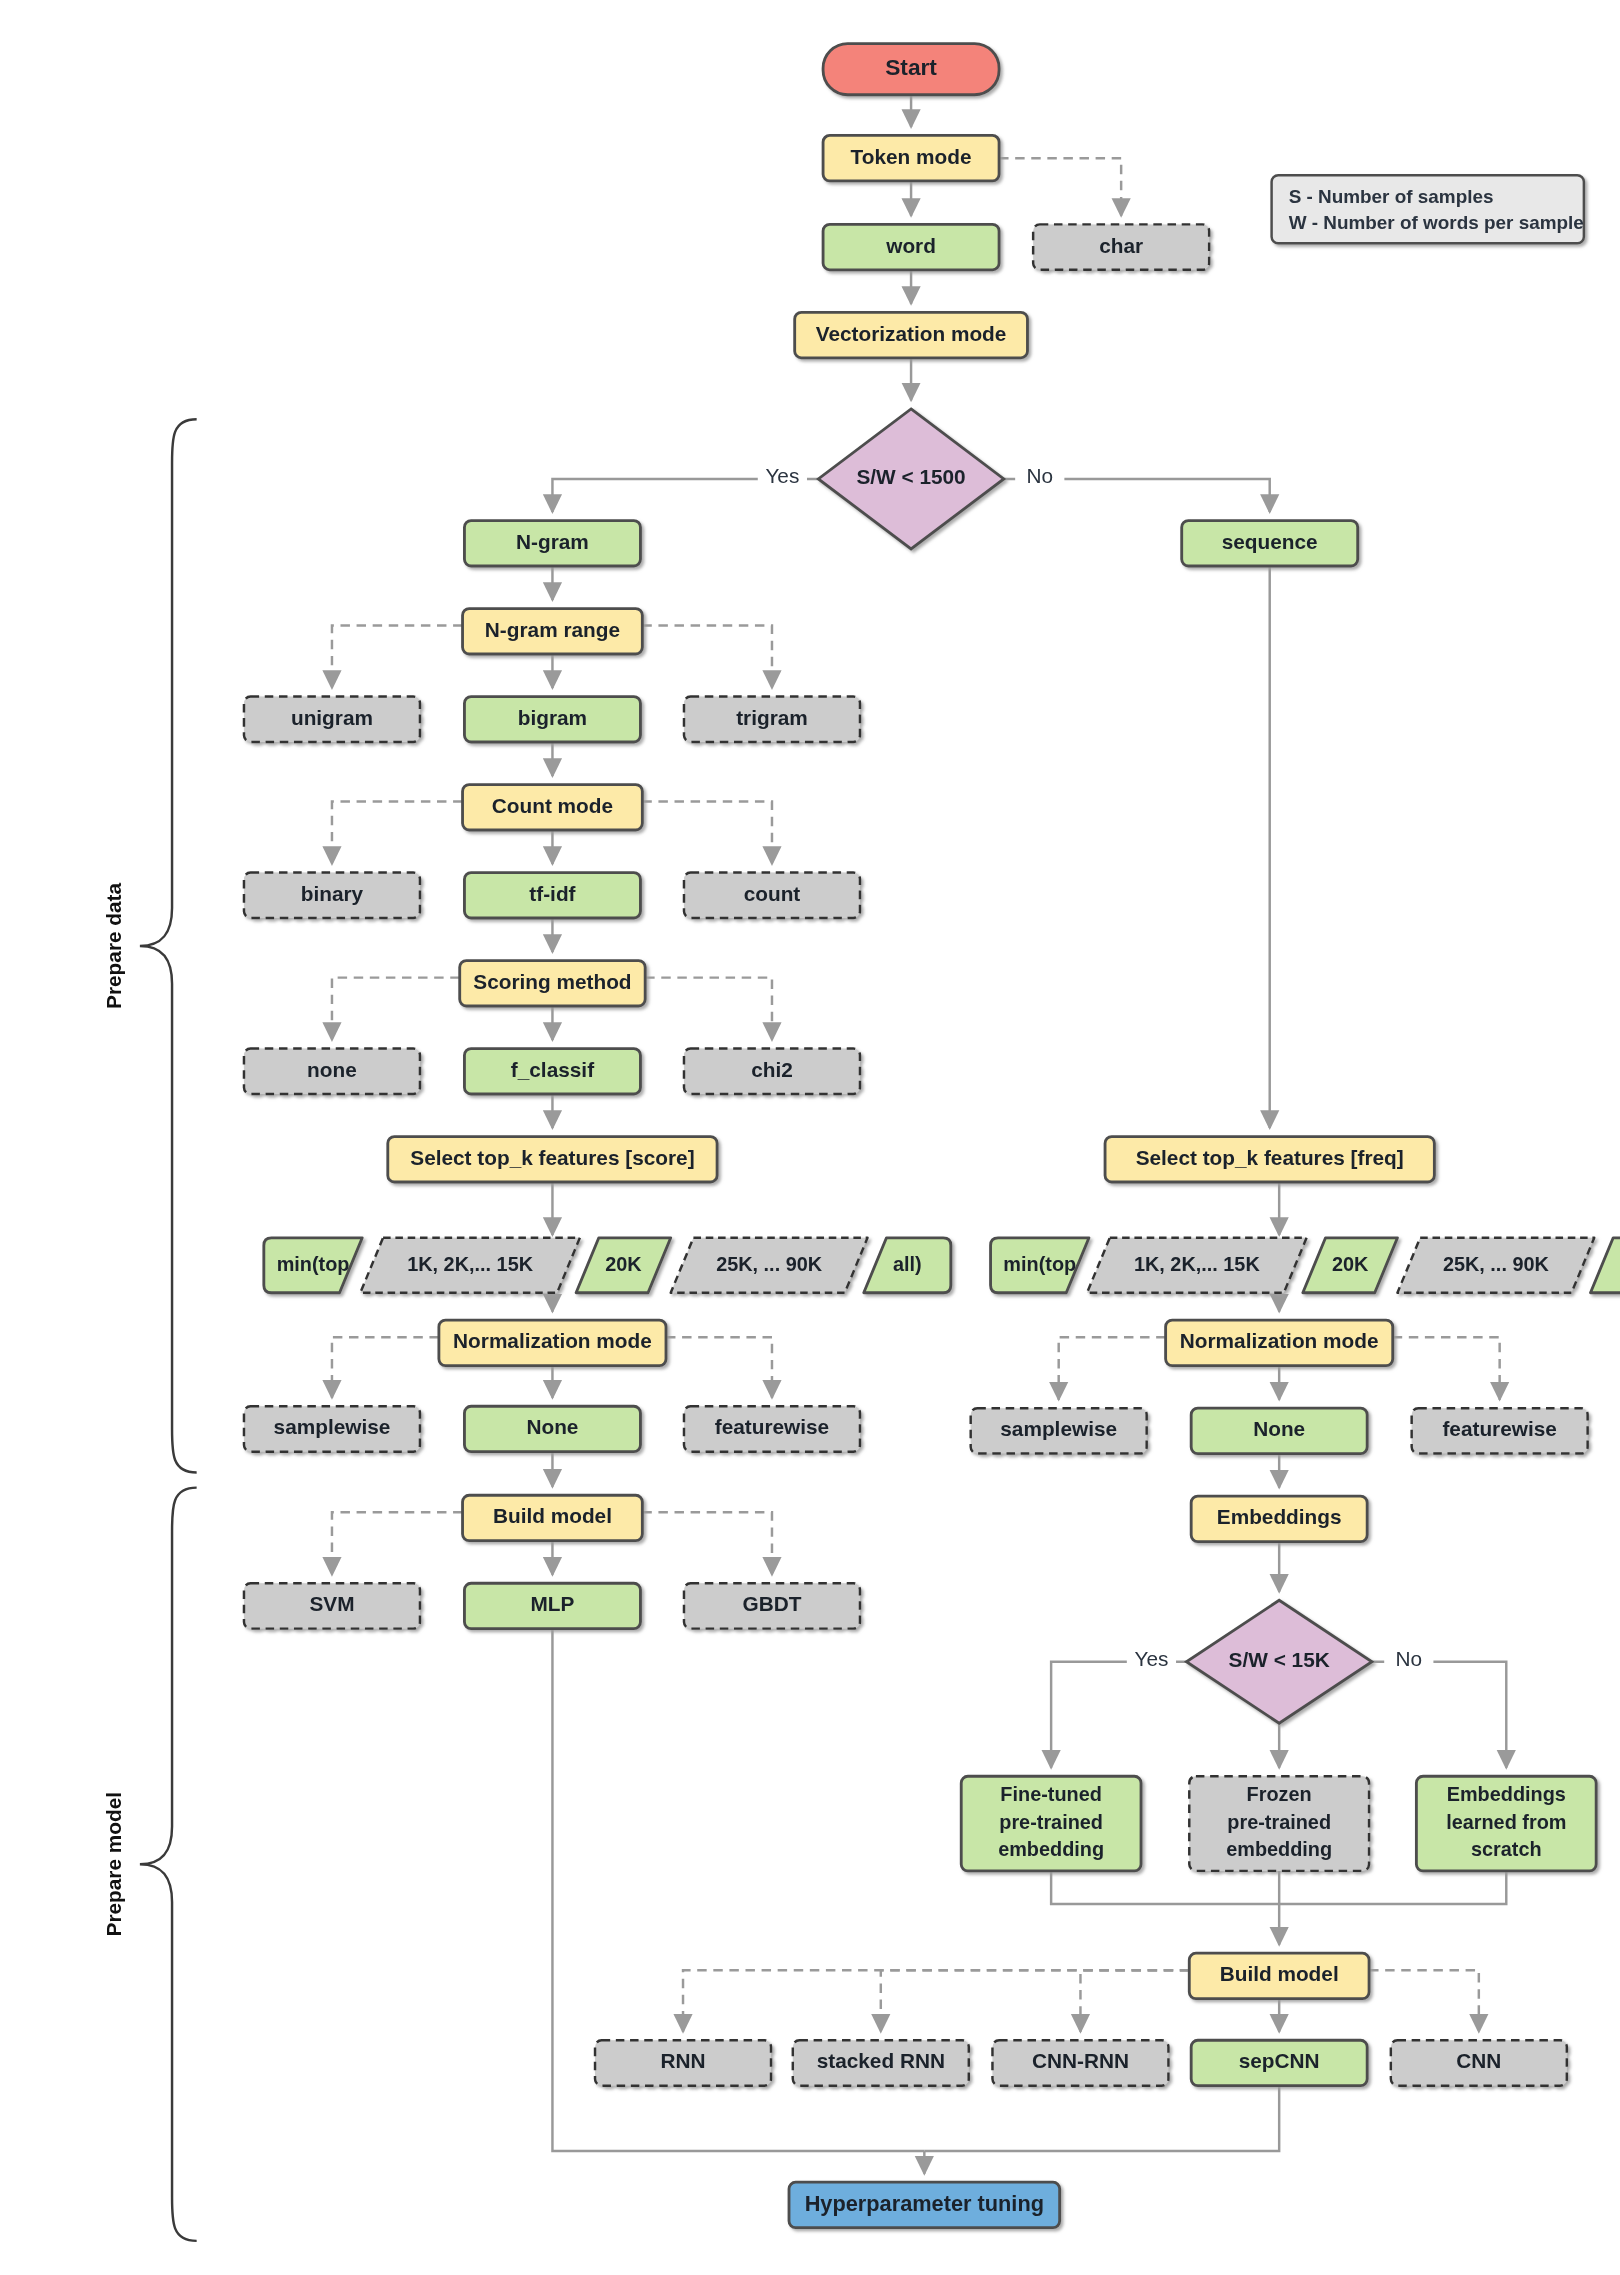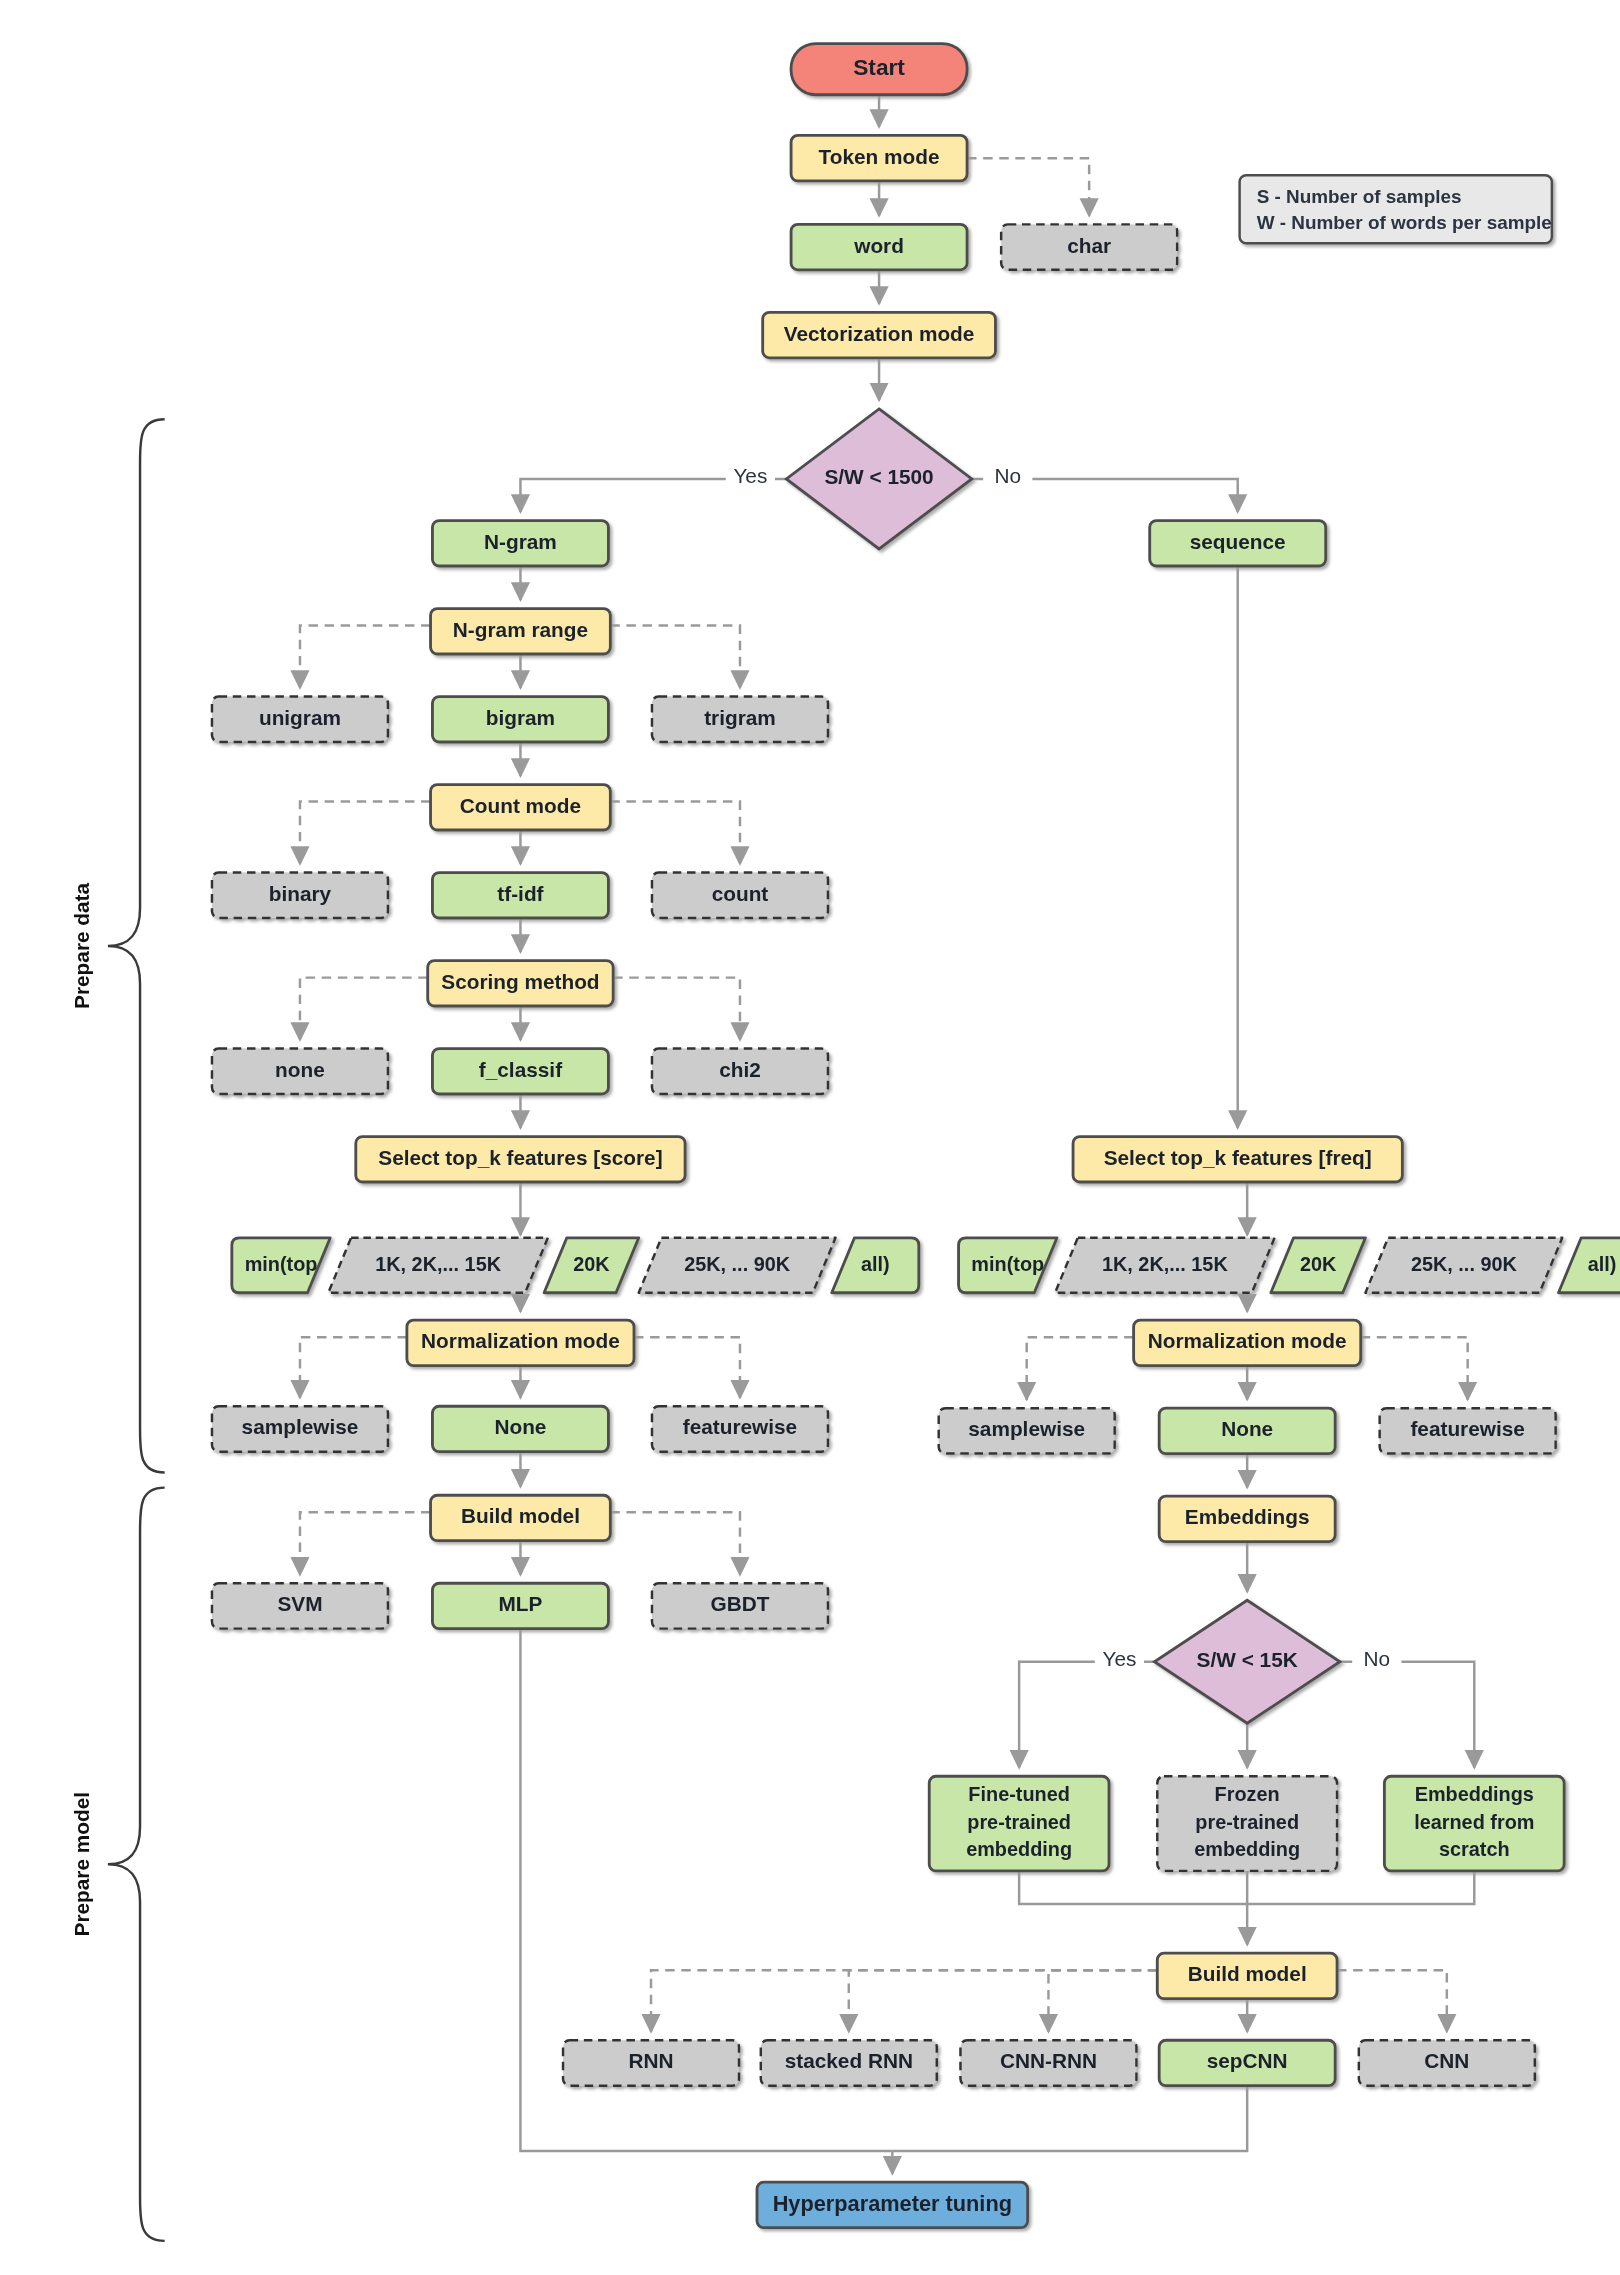--- a/index.html
+++ b/index.html
@@ -1,20 +1,20 @@
 <!DOCTYPE html>
 <html style="font-size:15px"><head>
 <meta charset="utf-8">
 <style>
   html,body{margin:0;padding:0;background:#ffffff;}
   body{
     font-family:"Liberation Sans", sans-serif;
     width:1620px;height:2276px;position:relative;overflow:hidden;
   }
-  #stage{position:absolute;left:0;top:0;width:1320px;height:2276px;}
+  #stage{position:absolute;left:0;top:0;width:1320px;height:2276px;padding-left:32px;}
   svg{display:block;}
   .nodelabel{
     font-family:"Liberation Sans", sans-serif;
     font-weight:bold;
     fill:#1b222b;
     text-anchor:middle;
     dominant-baseline:middle;
   }
   .edgelabel{
     font-family:"Liberation Sans", sans-serif;

